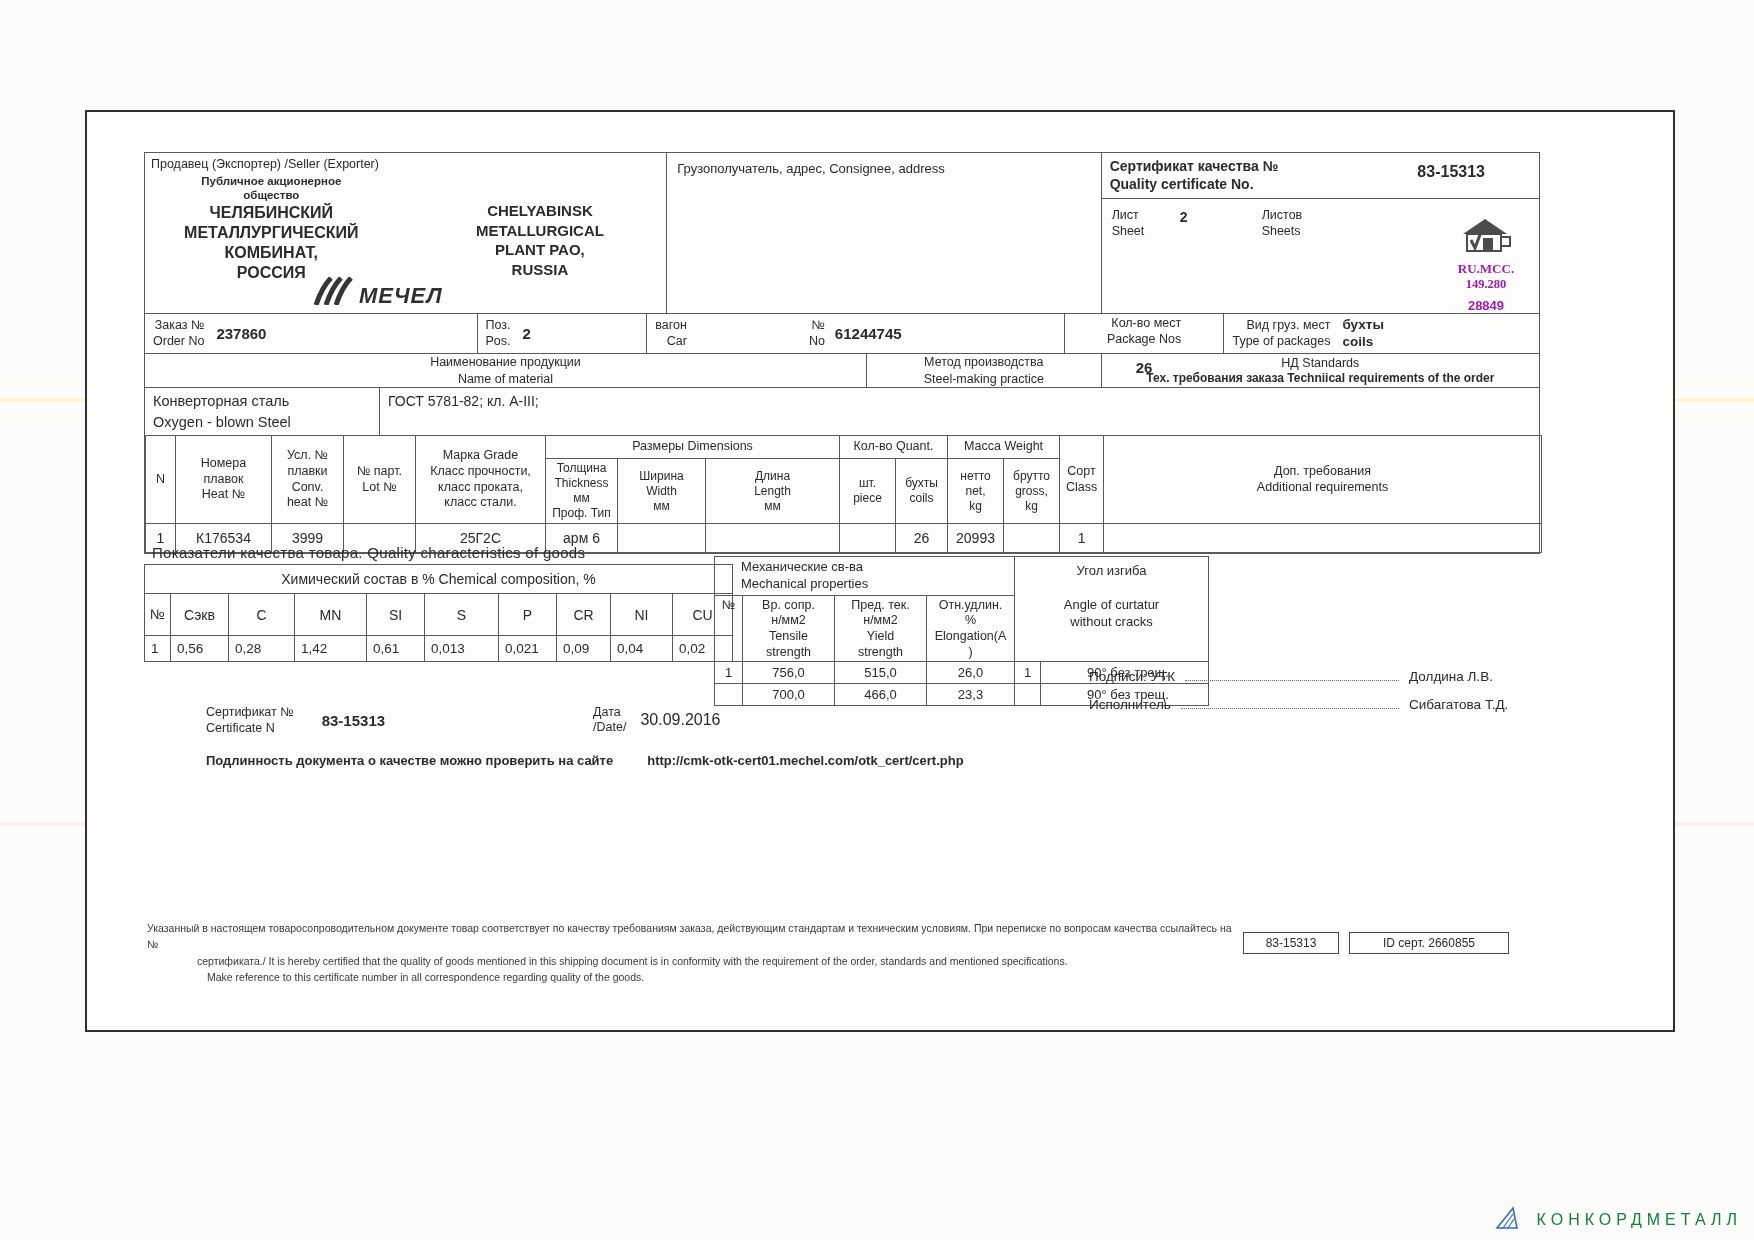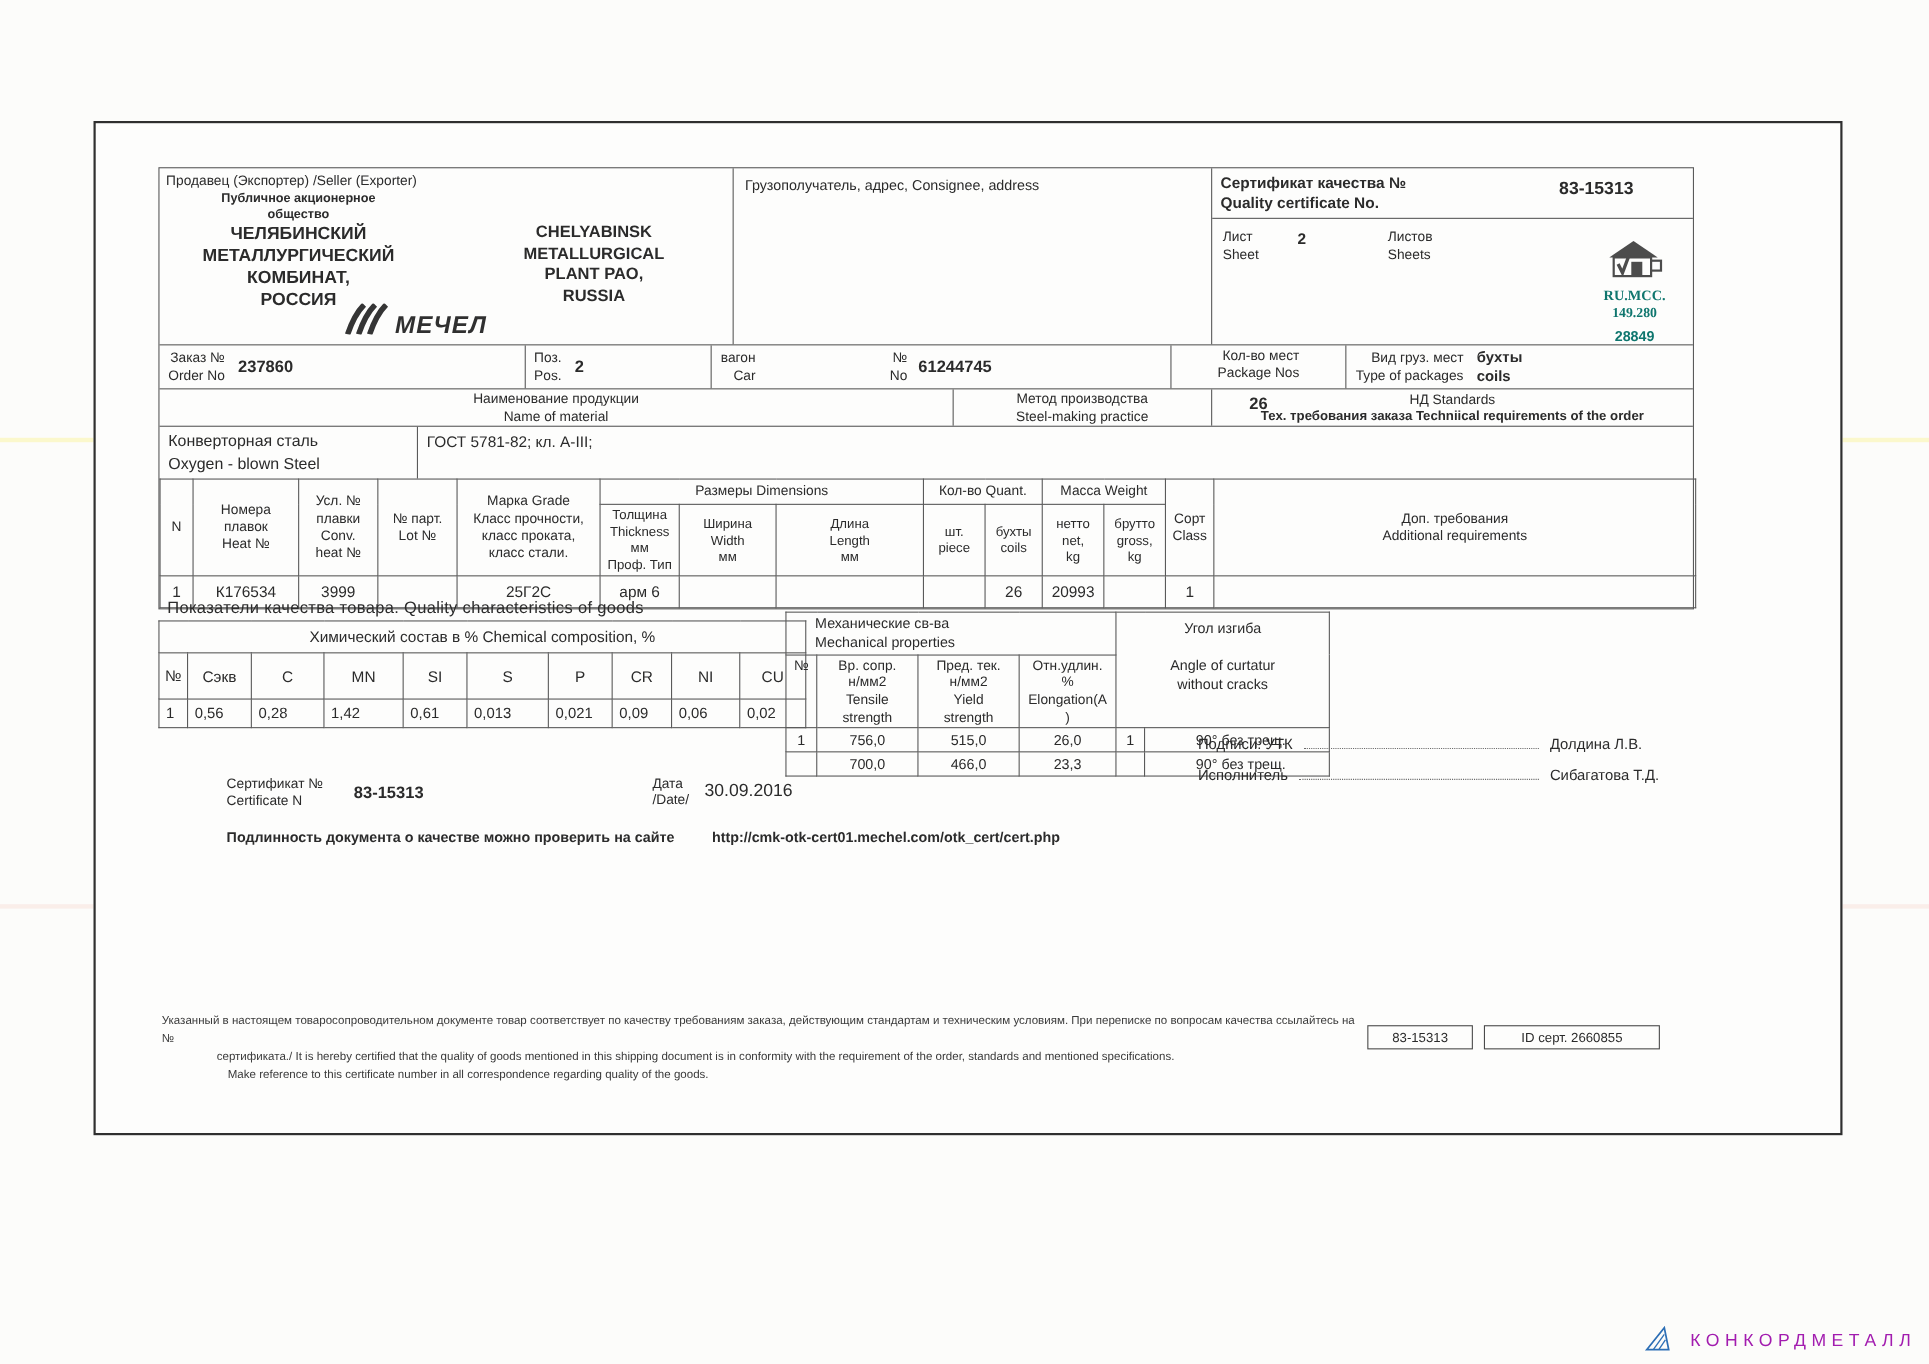--- a/index.html
+++ b/index.html
@@ -40,21 +40,21 @@
   .consignee-cell { width:435px; padding:8px 10px; font-size:13px; }
 
   .certarea-cell { width:438px; display:flex; flex-direction:column; border-right:none; }
   .certno-row { display:flex; border-bottom:1px solid #5a5a5a; padding:4px 8px; height:46px; box-sizing:border-box; }
   .certno-label { font-weight:bold; font-size:14px; line-height:1.3; flex:1; }
   .certno-value { font-weight:bold; font-size:16px; padding-top:6px; padding-right:46px; }
   .sheet-row { flex:1; position:relative; padding:6px 8px; font-size:12.5px; }
   .sheet-label { position:absolute; left:10px; top:8px; line-height:1.3; }
   .sheet-value { position:absolute; left:78px; top:10px; font-size:14px; font-weight:bold; }
   .sheets-label { position:absolute; left:160px; top:8px; line-height:1.3; }
-  .stamp { position:absolute; right:10px; top:18px; width:86px; text-align:center; font-family:"Liberation Serif", serif; color:#0f766e; }
+  .stamp { position:absolute; right:10px; top:18px; width:86px; text-align:center; font-family:"Liberation Serif", serif; color:#a21caf; }
   .stamp-name { font-weight:bold; font-size:13px; margin-top:2px; }
   .stamp-num  { font-weight:bold; font-size:12.5px; }
   .stamp-code { font-weight:bold; font-size:13px; margin-top:6px; font-family:"Liberation Sans", sans-serif; }
 
   
   .row-b { height:40px; }
   .fcell { display:flex; align-items:center; padding:2px 8px; gap:12px; }
   .lbl { font-size:12.5px; line-height:1.25;text-align:right; }
   .val { font-weight:bold; font-size:15px; }
   .cell-order { width:333px; }
@@ -123,21 +123,21 @@
   
   .footer-note { position:absolute; left:60px; top:808px; width:1094px; font-size:10.5px; color:#3a3a3a; line-height:1.55; }
   .footer-note .l2 { padding-left:50px; }
   .footer-note .l3 { padding-left:60px; }
   .fbox { position:absolute; border:1px solid #4a4a4a; height:20px; line-height:20px; text-align:center; font-size:12px; }
   .fbox1 { left:1156px; top:820px; width:94px; }
   .fbox2 { left:1262px; top:820px; width:158px; }
 
   
   .konkord { position:absolute; right:12px; bottom:6px; display:flex; align-items:center; gap:12px; }
-  .konkord-text { color:#a21caf; font-size:16px; letter-spacing:5px; }
+  .konkord-text { color:#15803d; font-size:16px; letter-spacing:5px; }
 </style>
 </head>
 <body>
 
 <div class="scan">
   <div class="artifact-yellow"></div>
   <div class="artifact-pink"></div>
 
   <div class="frame">
     <div class="cert">
@@ -373,21 +373,21 @@
         </tr>
         <tr class="chem-dat">
           <td>1</td>
           <td>0,56</td>
           <td>0,28</td>
           <td>1,42</td>
           <td>0,61</td>
           <td>0,013</td>
           <td>0,021</td>
           <td>0,09</td>
-          <td>0,06</td>
+          <td>0,04</td>
           <td>0,02</td>
         </tr>
       </tbody>
         </table>
 
       <table class="mech">
         <colgroup>
           <col style="width:28px">
             <col style="width:92px">
             <col style="width:92px">

